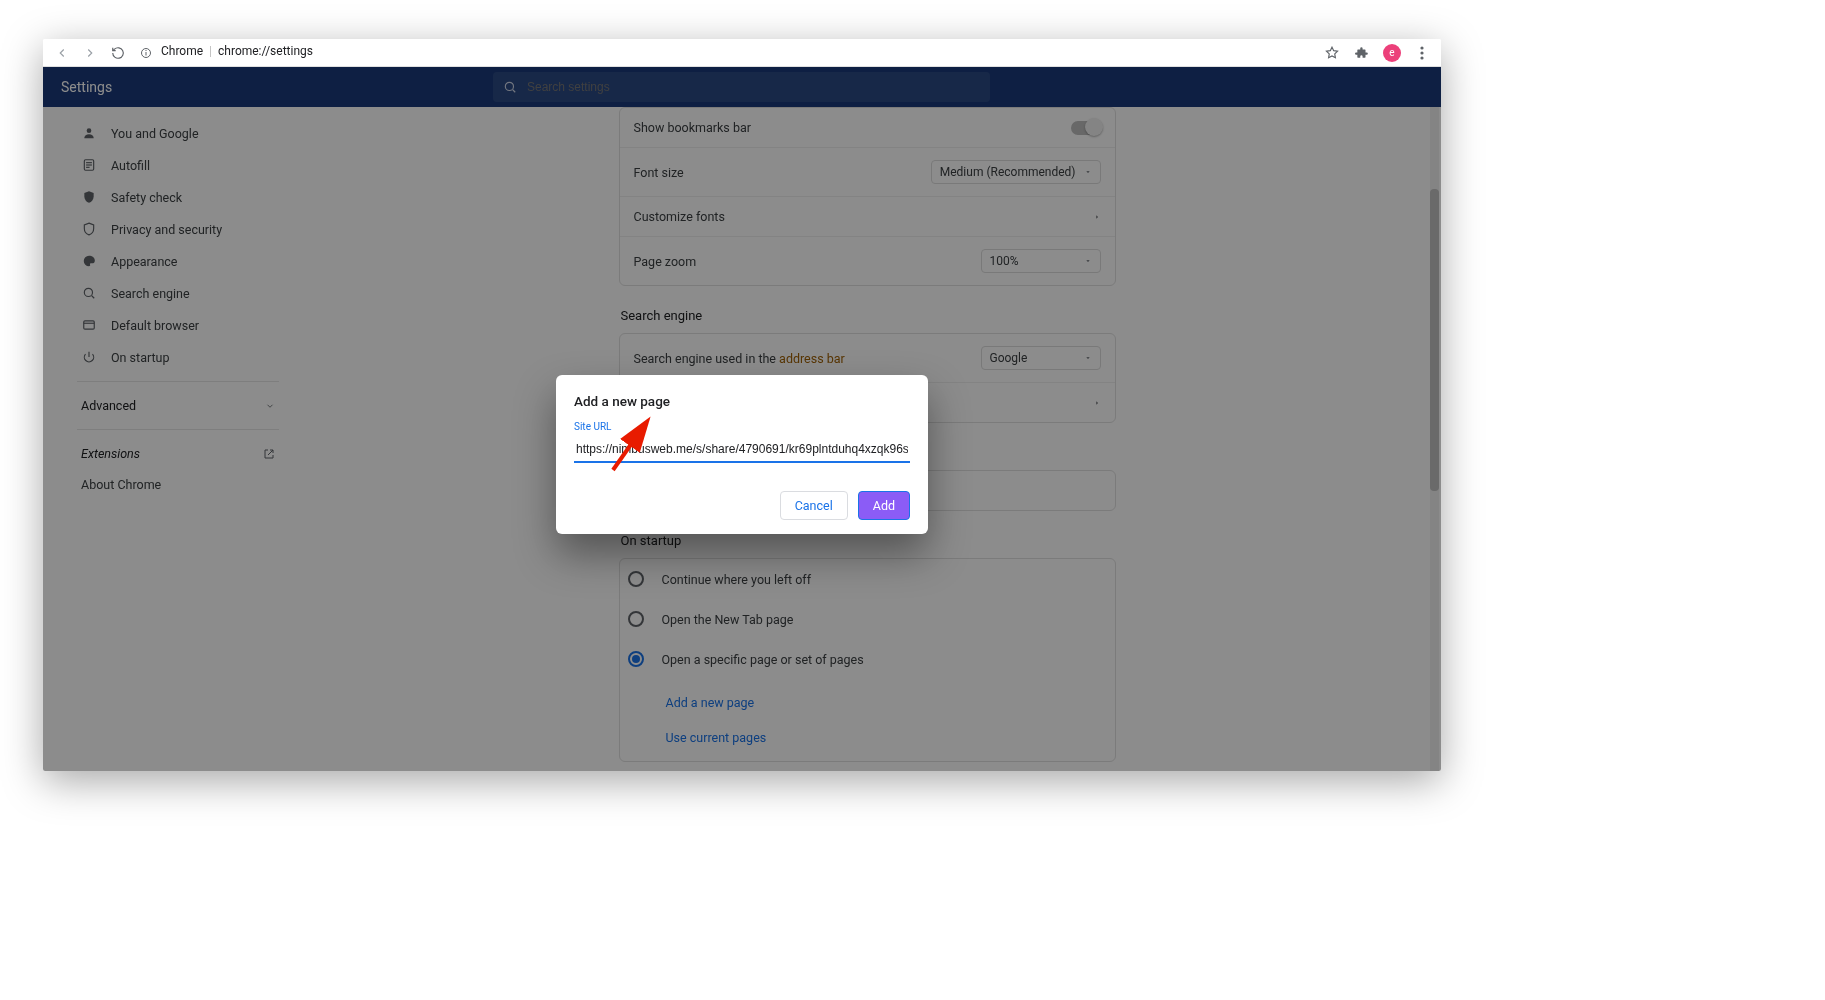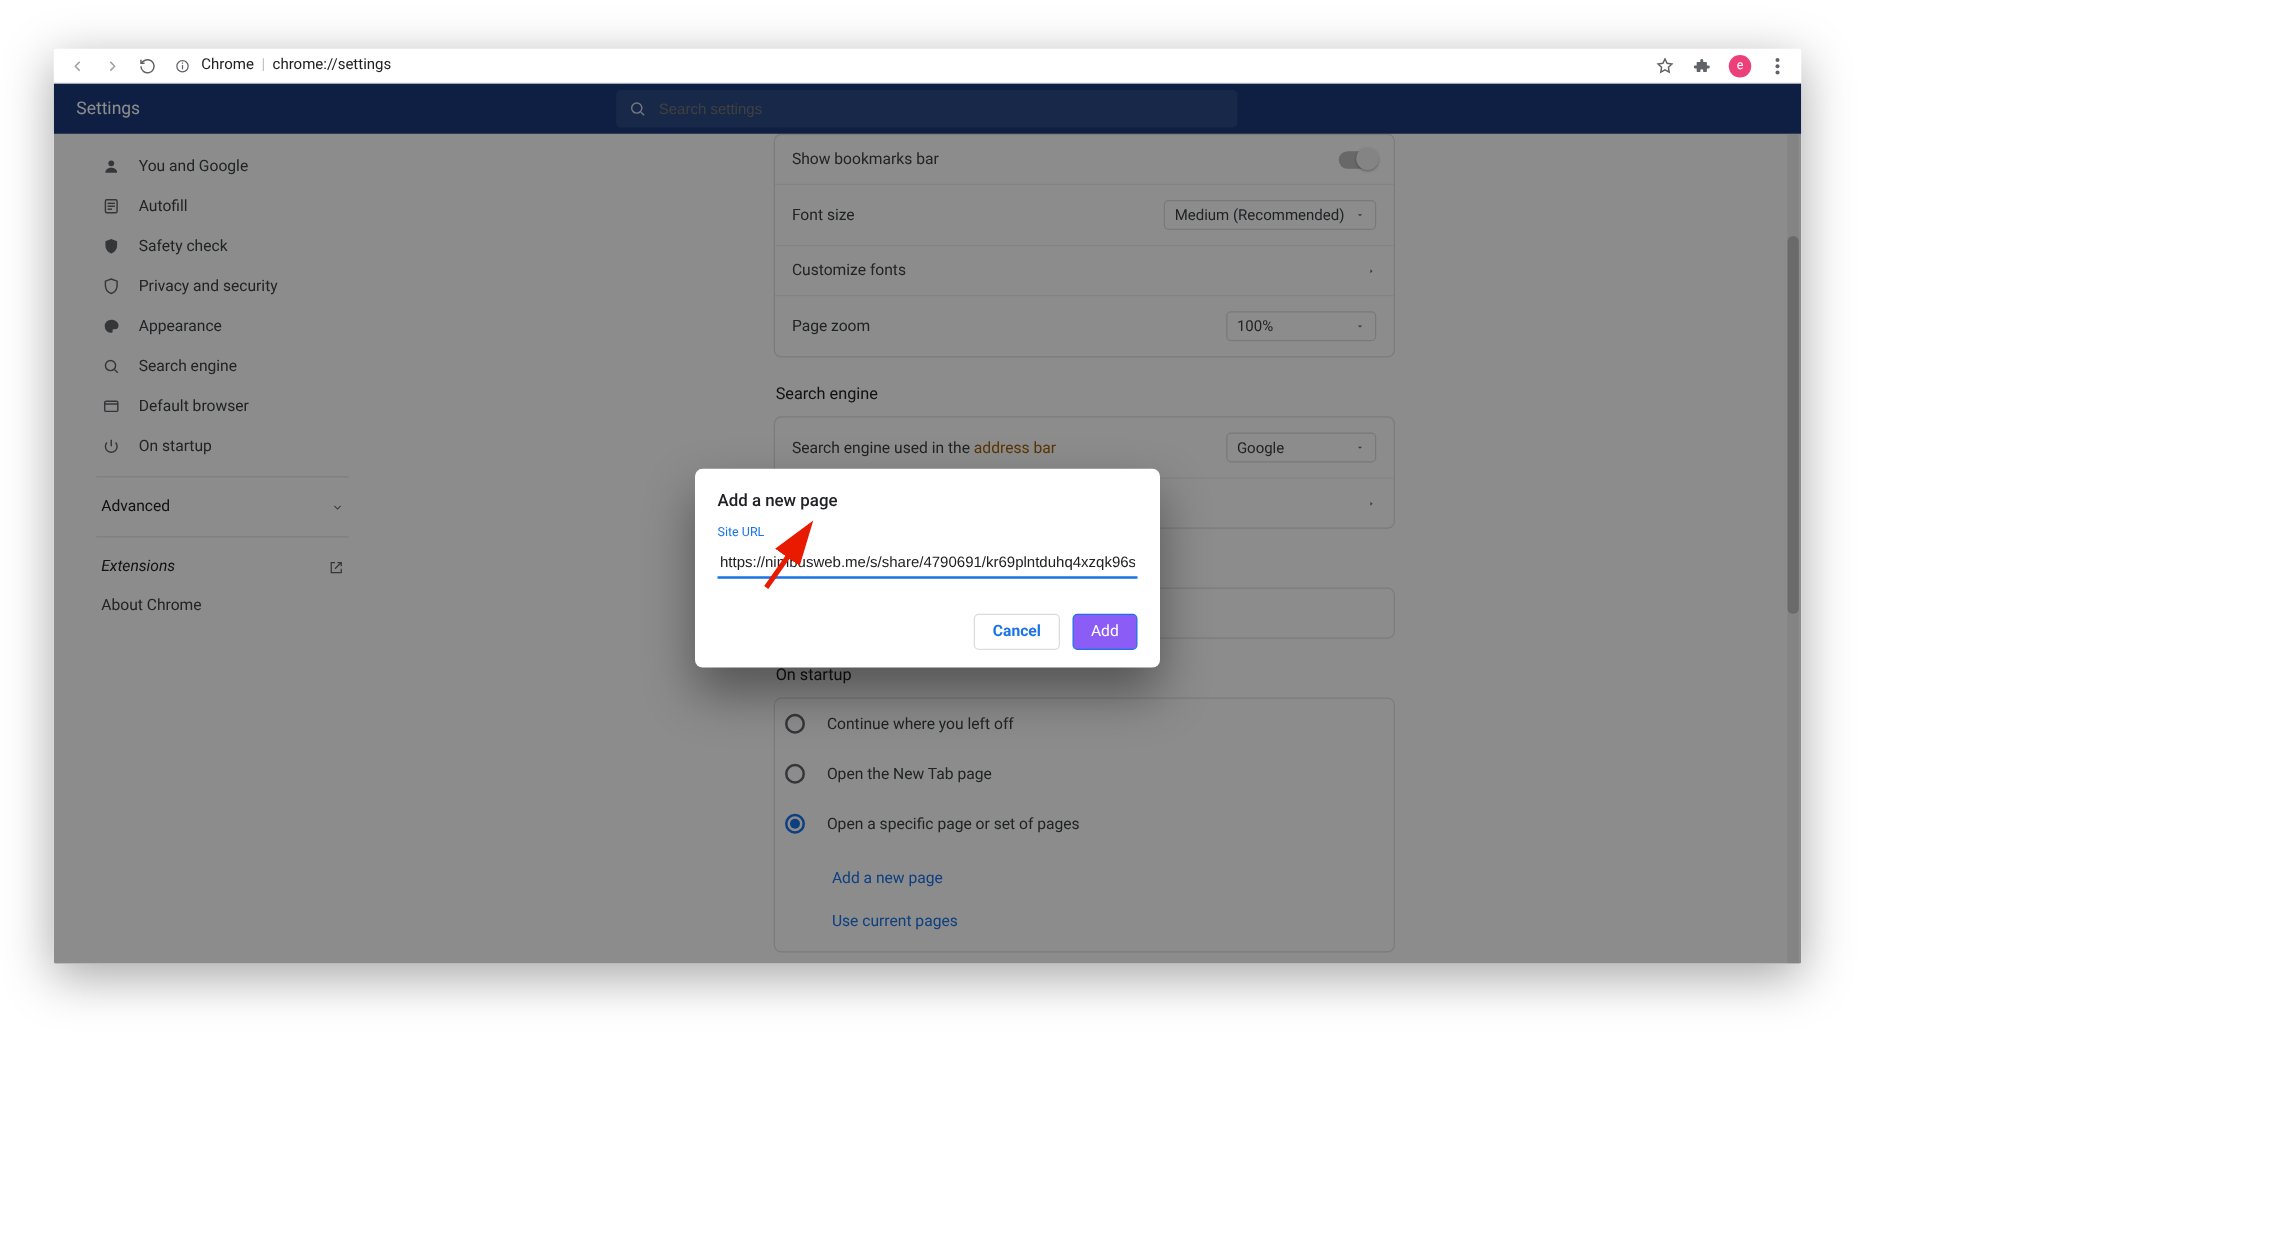--- a/index.html
+++ b/index.html
@@ -47,21 +47,21 @@
   .vthumb{position:absolute; right:0; top:82px; width:9px; height:302px; background:#c1c1c1; border-radius:4px;}
   
   .scrim{position:absolute; inset:0; background:rgba(0,0,0,.45); display:flex; align-items:flex-start; justify-content:center; padding-top:308px;}
   .modal{width:372px; background:#fff; border-radius:6px; box-shadow:0 20px 40px rgba(0,0,0,.4); padding:18px 18px 14px 18px; position:relative;}
   .modal h3{font-size:13.5px; font-weight:500; color:#202124; margin-bottom:12px;}
   .fldlabel{font-size:10px; color:#1a73e8; margin-bottom:2px;}
   .fld{border-bottom:2px solid #1a73e8; padding:4px 2px;}
   .fld input{border:none; outline:none; width:100%; font-size:12px; color:#202124;}
   .modal .actions{display:flex; justify-content:flex-end; gap:10px; margin-top:28px;}
   .btn{border-radius:4px; font-size:12.5px; padding:6px 14px; cursor:pointer;}
-  .btn.ghost{background:#fff; border:1px solid #dadce0; color:#1a73e8;font-weight:bold;}
+  .btn.ghost{background:#fff; border:1px solid #dadce0; color:#1a73e8;}
   .btn.primary{background:#8b5cf6; border:1px solid #1a73e8; color:#fff;}
   .arrow{position:absolute; left:52px; top:40px; pointer-events:none;}
 </style>
 </head>
 <body>
 
 <div class="stage">
 
   <div class="bchrome">
     <span class="icbtn">

